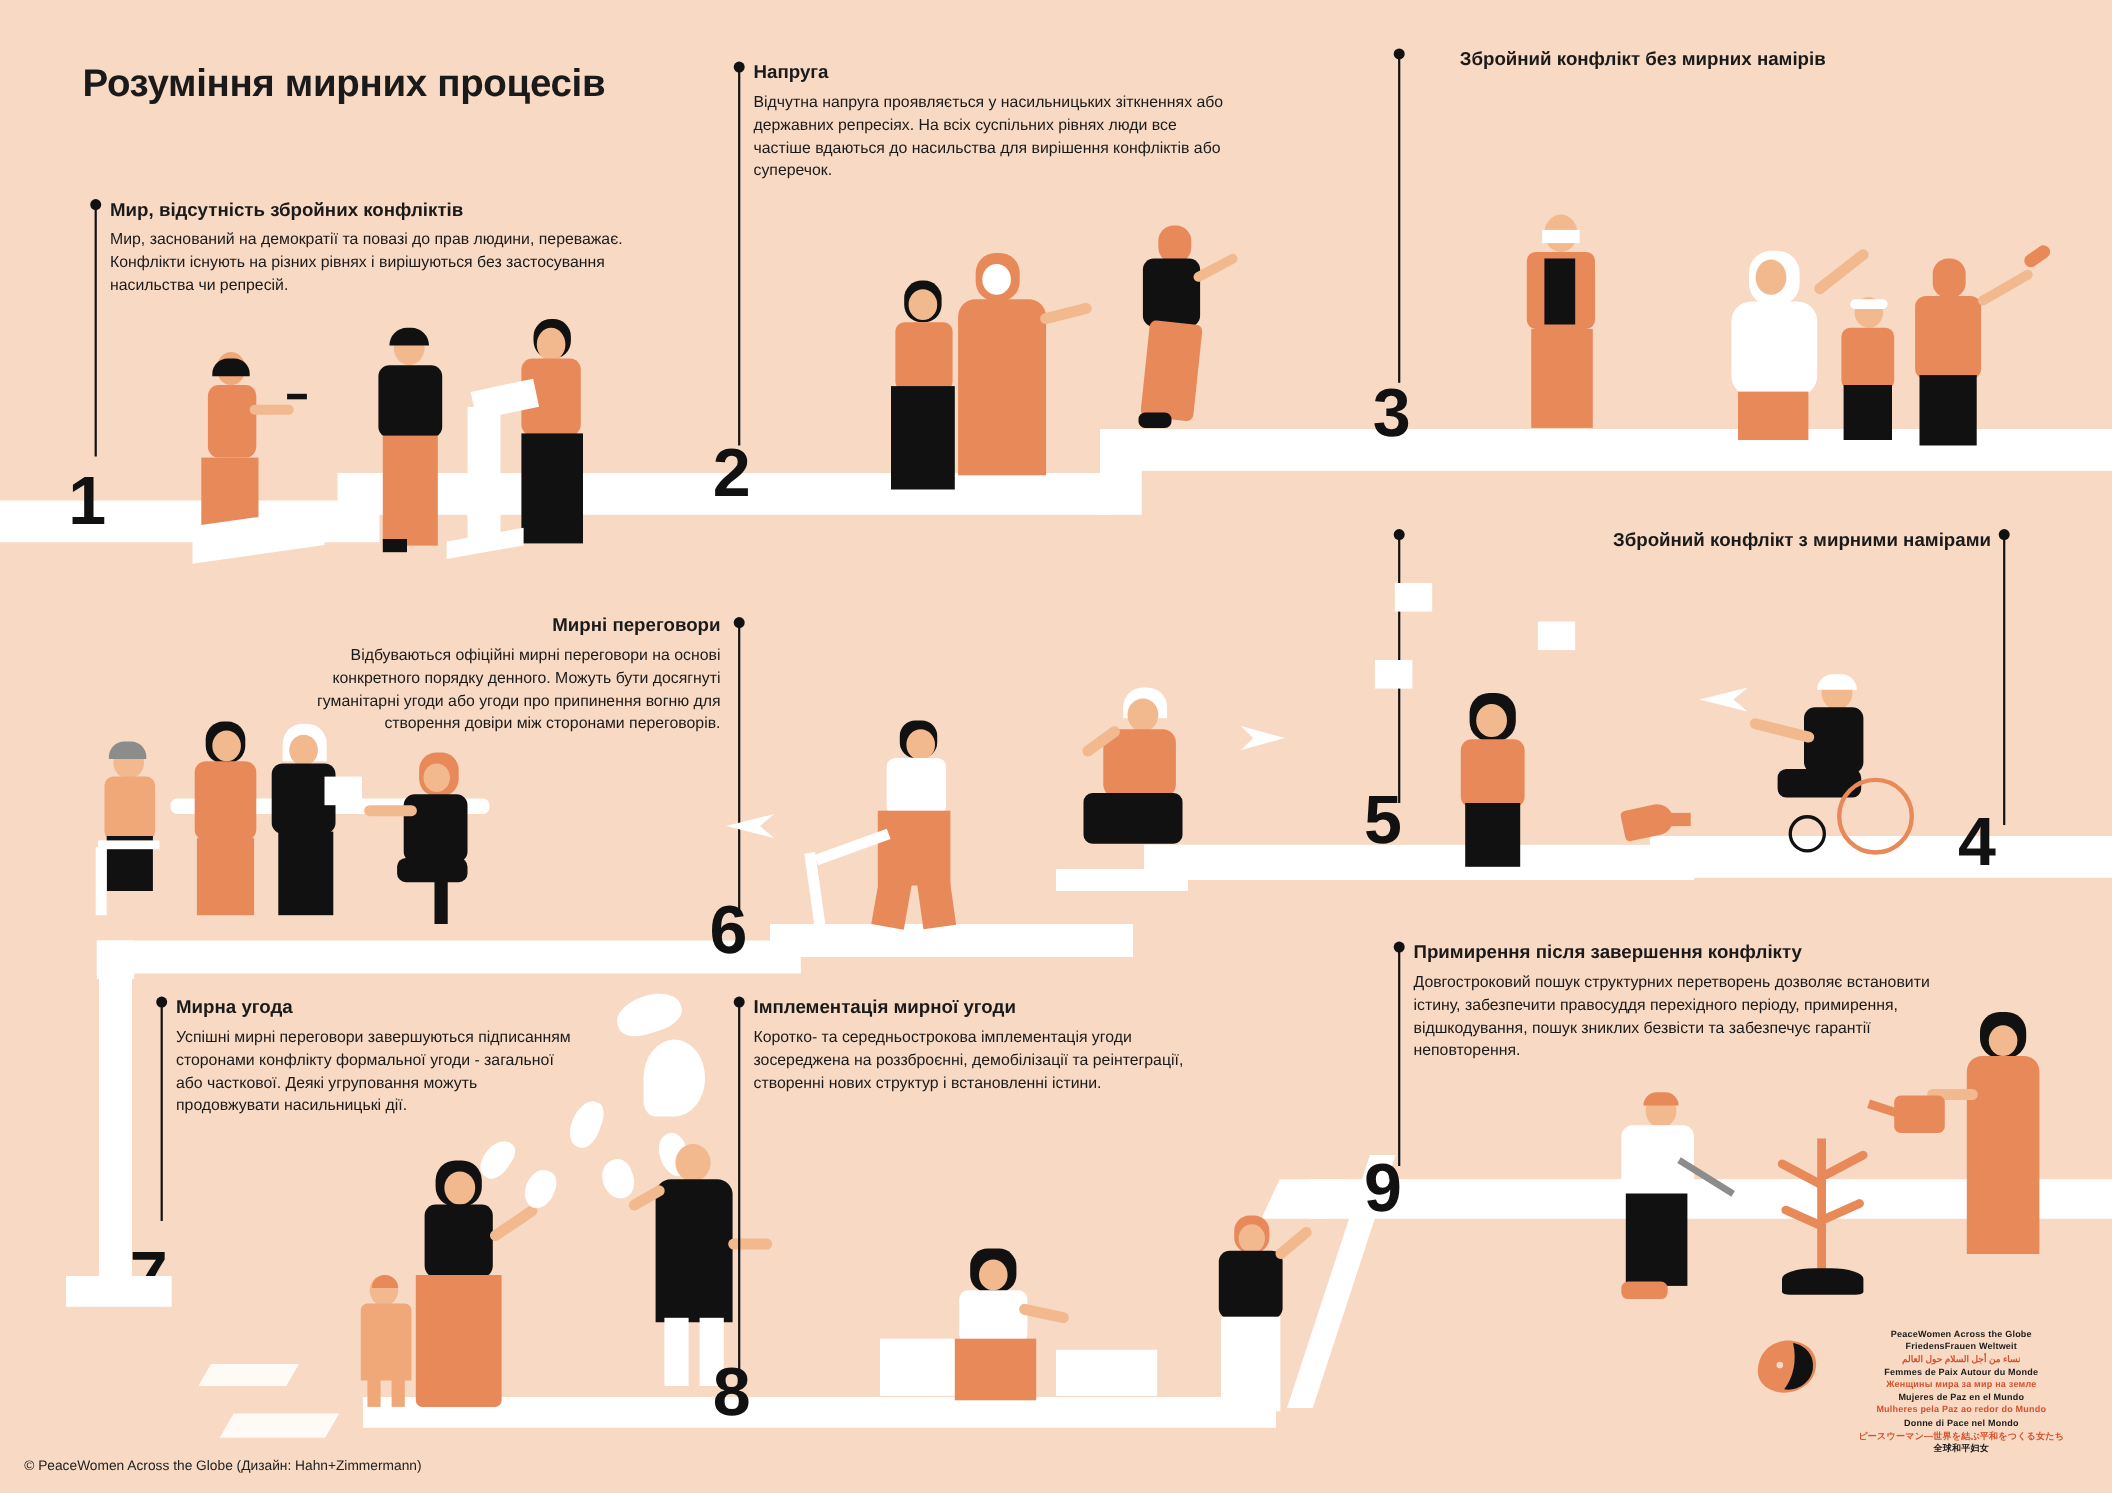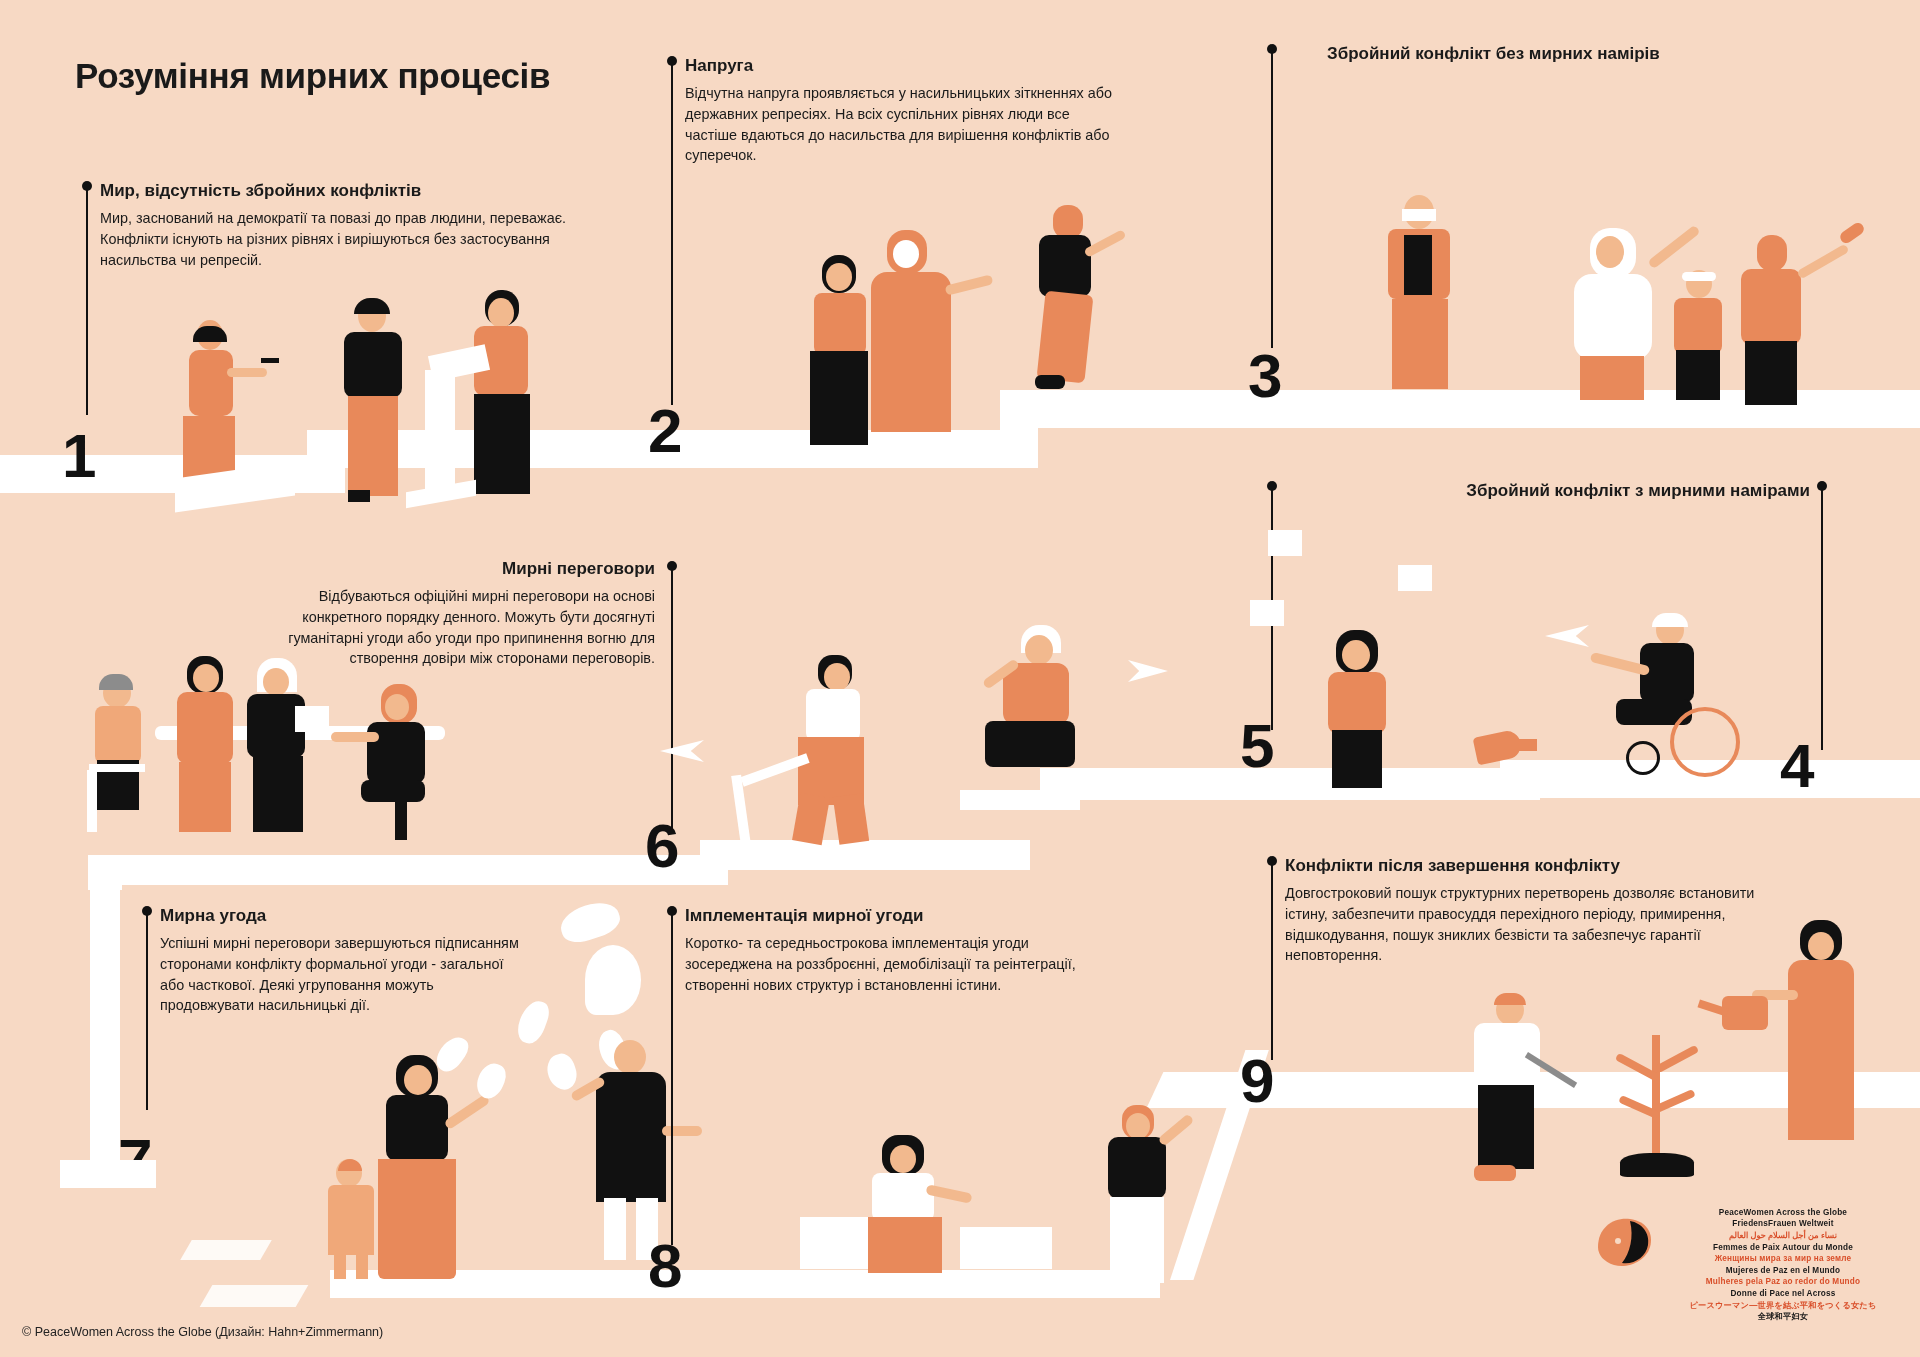--- a/index.html
+++ b/index.html
@@ -375,21 +375,21 @@
     <div class="sh k" style="left:28px;top:32px;width:58px;height:62px;border-radius:10px;"></div>
     <div class="sh w" style="left:30px;top:92px;width:54px;height:86px;"></div>
     <div class="sh sk" style="left:76px;top:20px;width:40px;height:10px;border-radius:5px;transform:rotate(-40deg);"></div>
   </div>
   <div class="fig w" style="left:1170px;top:1050px;width:130px;height:230px;clip-path:polygon(0 100%,58% 0,76% 0,18% 100%);"></div>
 
   <div class="stem" style="left:1271px;top:860px;height:200px;">
       <span class="dot"></span>
     </div>
   <div class="step" style="left:1285px;top:855px;width:490px;">
-    <h3>Конфлікти після завершення конфлікту</h3>
+    <h3>Примирення після завершення конфлікту</h3>
     <p>Довгостроковий пошук структурних перетворень дозволяє встановити істину, забезпечити правосуддя перехідного періоду, примирення, відшкодування, пошук зниклих безвісти та забезпечує гарантії неповторення.</p>
   </div>
   <div class="num" style="left:1240px;top:1050px;">9</div>
 
   <div class="fig" style="left:1450px;top:995px;width:130px;height:190px;">
     <div class="sh sk rd" style="left:46px;top:0;width:28px;height:30px;"></div>
     <div class="sh o" style="left:44px;top:-2px;width:32px;height:12px;border-radius:12px 12px 0 0;"></div>
     <div class="sh w" style="left:24px;top:28px;width:66px;height:64px;border-radius:10px;"></div>
     <div class="sh k" style="left:28px;top:90px;width:56px;height:84px;"></div>
     <div class="sh o" style="left:24px;top:170px;width:42px;height:16px;border-radius:6px;"></div>
@@ -423,19 +423,19 @@
       </svg>
     </div>
     <div class="lines">
       <div class="b">PeaceWomen Across the Globe</div>
       <div class="b">FriedensFrauen Weltweit</div>
       <div class="red b">نساء من أجل السلام حول العالم</div>
       <div class="b">Femmes de Paix Autour du Monde</div>
       <div class="red b">Женщины мира за мир на земле</div>
       <div class="b">Mujeres de Paz en el Mundo</div>
       <div class="red b">Mulheres pela Paz ao redor do Mundo</div>
-      <div class="b">Donne di Pace nel Across</div>
+      <div class="b">Donne di Pace nel Mondo</div>
       <div class="red b">ピースウーマン―世界を結ぶ平和をつくる女たち</div>
       <div class="b">全球和平妇女</div>
     </div>
   </div>
 
 </div>
 
 </body></html>

